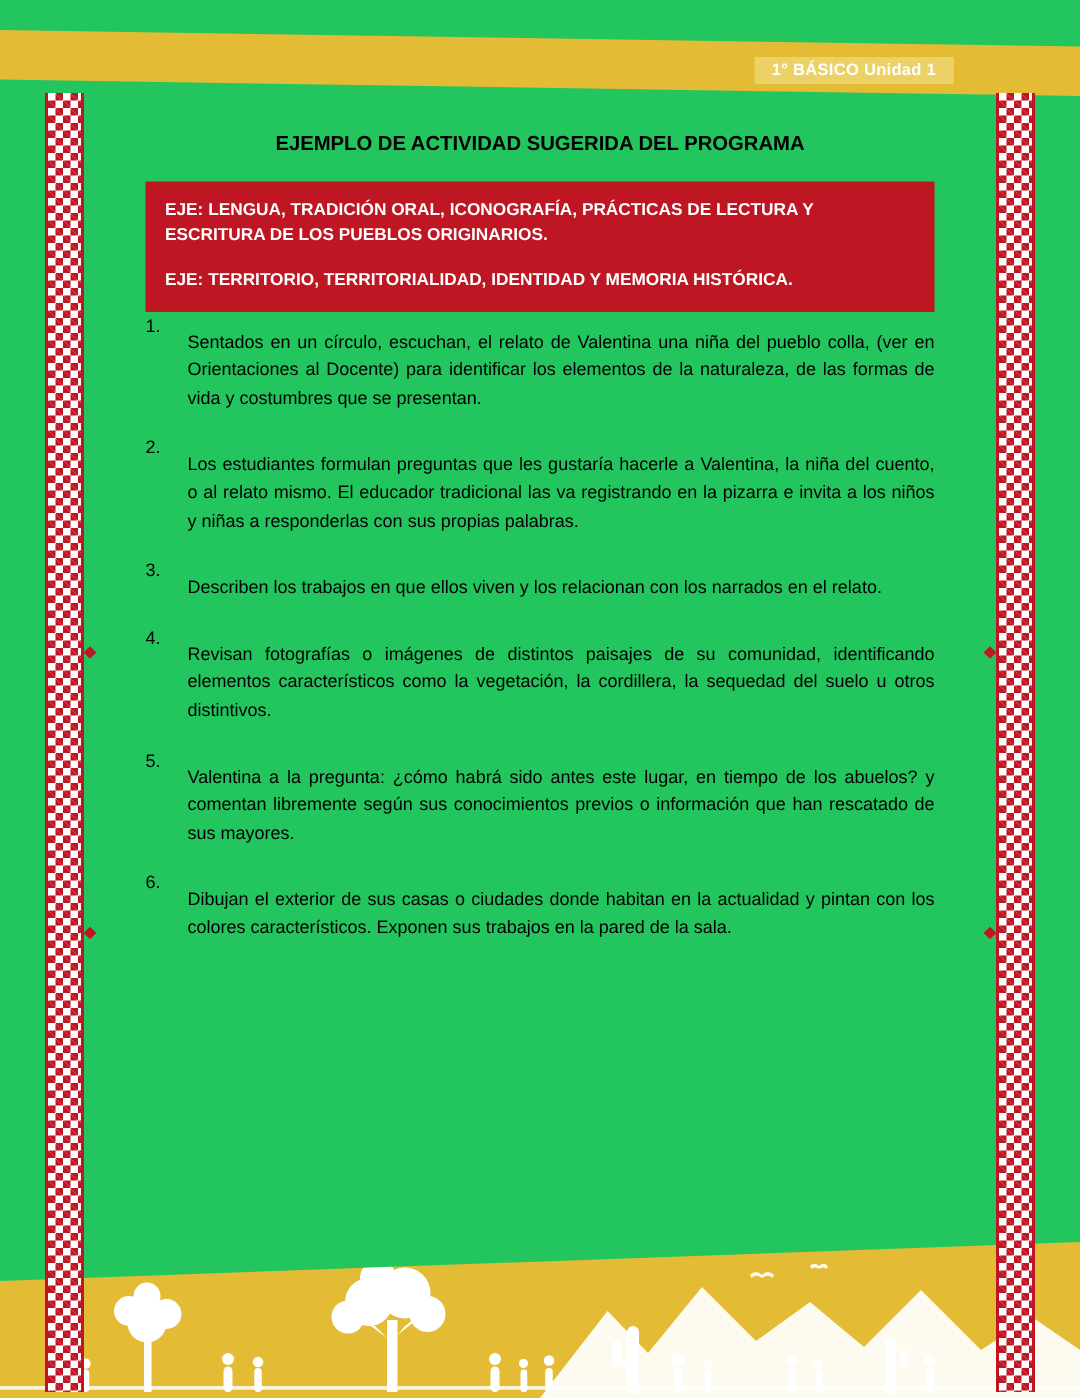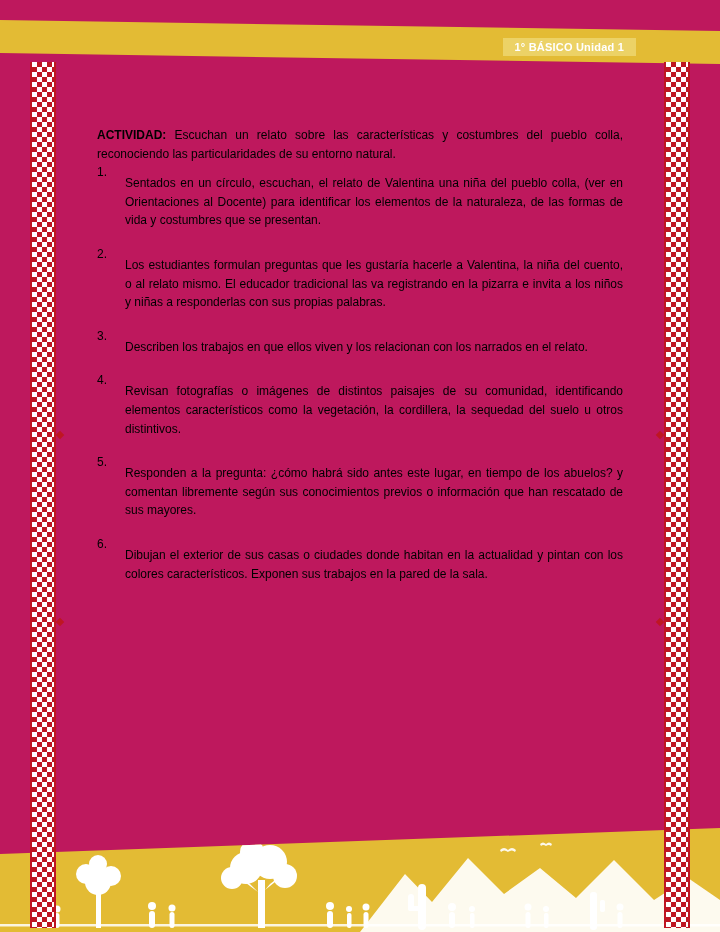--- a/index.html
+++ b/index.html
@@ -1,20 +1,20 @@
 <!DOCTYPE html>
 <html><head>
 <meta charset="utf-8">
 <style>
   html, body { margin:0; padding:0; background:#ffffff; }
   .page {
     position:relative;
     width:720px; height:932px;
     margin:0 auto;
-    background:#be185d;
+    background:#22c55e;
     font-family:"Liberation Sans", sans-serif;
     color:#000;
     overflow:hidden;
   }
 
   
   .top-band {
     position:absolute; left:0; top:0; width:100%; height:72px;
     background:#E3BB34;
     clip-path:polygon(0 20px, 100% 31px, 100% 64px, 0 53px);
@@ -98,23 +98,27 @@
 
   <div class="side-border left"></div>
   <div class="side-border right"></div>
   <div class="accent-diamond" style="left:57px; top:432px;"></div>
   <div class="accent-diamond" style="left:57px; top:619px;"></div>
   <div class="accent-diamond" style="right:57px; top:432px;"></div>
   <div class="accent-diamond" style="right:57px; top:619px;"></div>
 
   <div class="content">
 
-
-
-    <p class="actividad"><strong>ACTIVIDAD:</strong><span> Escuchan un relato sobre las características y costumbres del pueblo colla, reconociendo las particularidades de su entorno natural.</span></p>
+    <h1 class="title">EJEMPLO DE ACTIVIDAD SUGERIDA DEL PROGRAMA</h1>
+
+    <div class="eje-box">
+      <p>EJE: LENGUA, TRADICIÓN ORAL, ICONOGRAFÍA, PRÁCTICAS DE LECTURA Y ESCRITURA DE LOS PUEBLOS ORIGINARIOS.</p>
+      <p>EJE: TERRITORIO, TERRITORIALIDAD, IDENTIDAD Y MEMORIA HISTÓRICA.</p>
+    </div>
+
 
 
     <div class="ejemplos-list">
       <div class="ejemplo-item">
         <span class="num">1.</span>
         <span class="txt">Sentados en un círculo, escuchan, el relato de Valentina una niña del pueblo colla, (ver en Orientaciones al Docente) para identificar los elementos de la naturaleza, de las formas de vida y costumbres que se presentan.</span>
       </div>
       <div class="ejemplo-item">
         <span class="num">2.</span>
         <span class="txt">Los estudiantes formulan preguntas que les gustaría hacerle a Valentina, la niña del cuento, o al relato mismo.  El educador tradicional las va registrando en la pizarra e invita a los niños y niñas a responderlas con sus propias palabras.</span>
@@ -122,21 +126,21 @@
       <div class="ejemplo-item">
         <span class="num">3.</span>
         <span class="txt">Describen los trabajos en que ellos viven y los relacionan con los narrados en el relato.</span>
       </div>
       <div class="ejemplo-item">
         <span class="num">4.</span>
         <span class="txt">Revisan fotografías o imágenes de distintos paisajes de su comunidad, identificando elementos característicos como la vegetación, la cordillera, la sequedad del suelo u otros distintivos.</span>
       </div>
       <div class="ejemplo-item">
         <span class="num">5.</span>
-        <span class="txt">Responden a la pregunta: ¿cómo habrá sido antes este lugar, en tiempo de los abuelos?  y comentan libremente según sus conocimientos previos o información que han rescatado de sus mayores.</span>
+        <span class="txt">Valentina a la pregunta: ¿cómo habrá sido antes este lugar, en tiempo de los abuelos?  y comentan libremente según sus conocimientos previos o información que han rescatado de sus mayores.</span>
       </div>
       <div class="ejemplo-item">
         <span class="num">6.</span>
         <span class="txt">Dibujan el exterior de sus casas o ciudades donde habitan en la actualidad y pintan con los colores característicos. Exponen sus trabajos en la pared de la sala.</span>
       </div>
     </div>
 
   </div>
 
   <div class="bottom-band">

